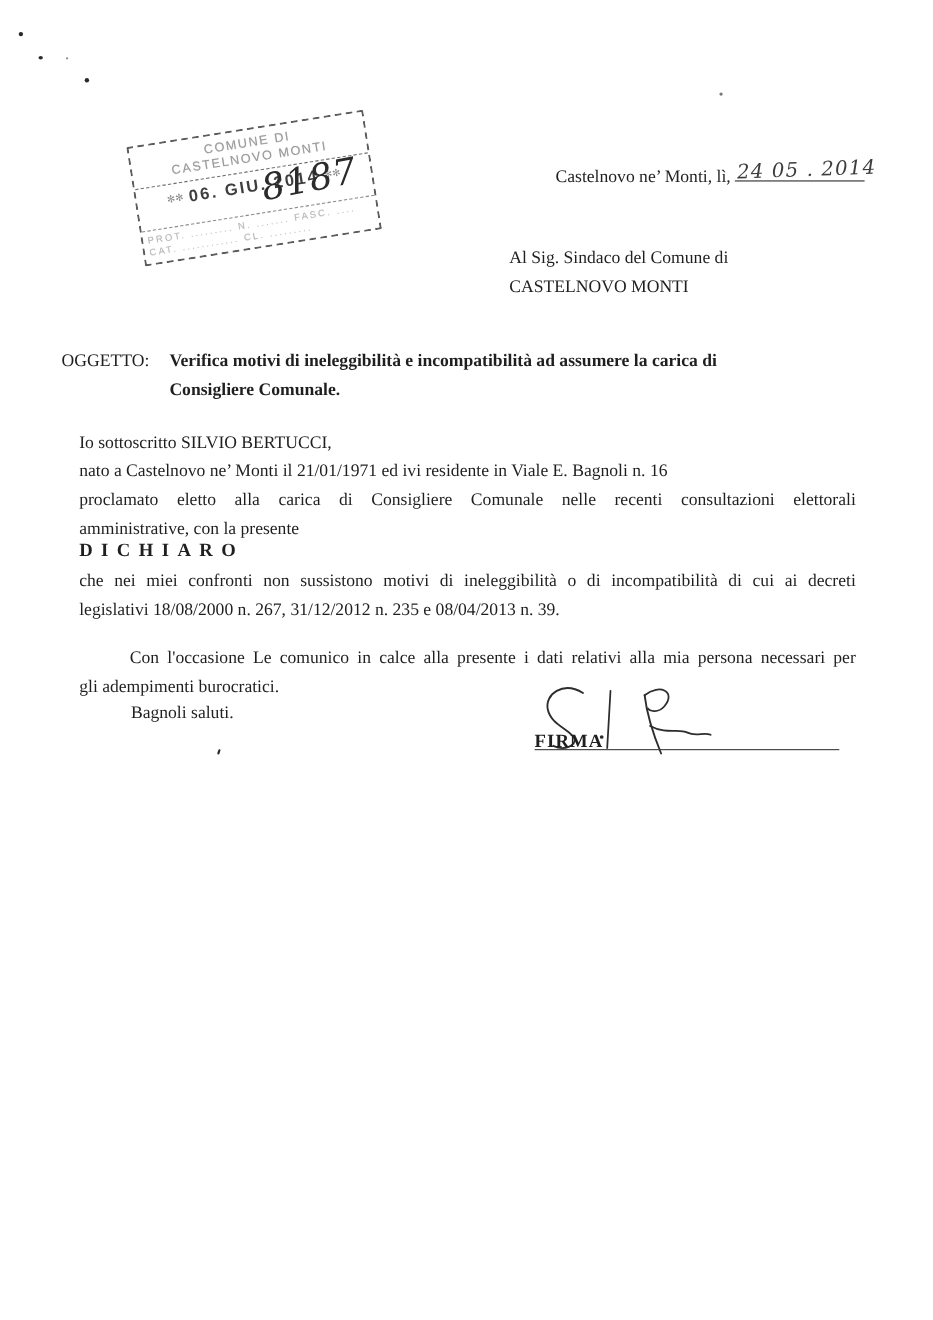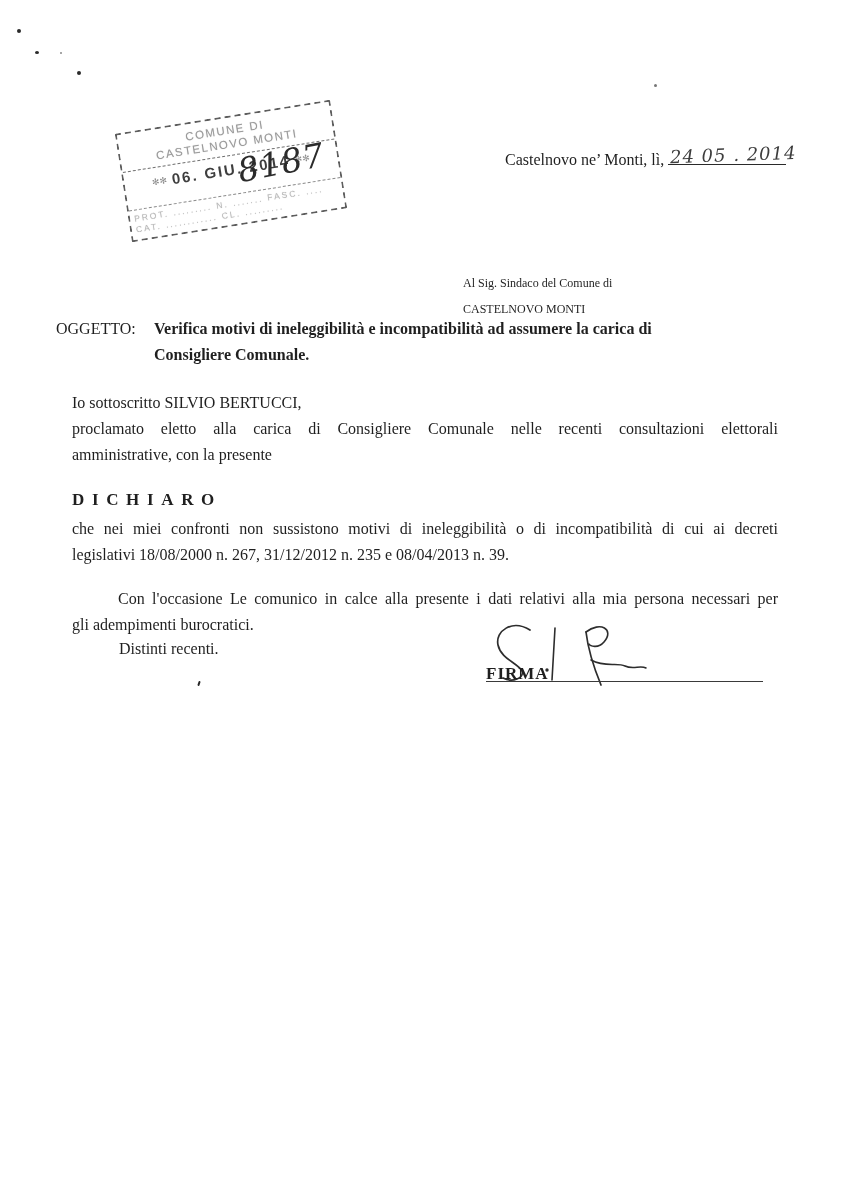--- a/index.html
+++ b/index.html
@@ -41,21 +41,21 @@
   .dateline{position:absolute;left:463px;top:146px;font-size:16px;white-space:nowrap;margin-left:42px;}
   .date-underline{
     display:inline-block;position:relative;width:118px;height:18px;margin-left:4px;
     border-bottom:1.3px solid #2a2a2a;vertical-align:baseline;
   }
   .hw-date{
     position:absolute;left:2px;bottom:-1px;white-space:nowrap;
     font-family:"DejaVu Serif",serif;font-style:italic;font-size:18px;
     color:#3d3d3d;transform:rotate(-2deg);letter-spacing:1px;
   }
-  .addressee{position:absolute;left:463px;top:222px;font-size:12px;line-height:26px;margin-top:48px;}
+  .addressee{position:absolute;left:463px;top:222px;font-size:16px;line-height:26px;}
   
   .subject{position:absolute;left:56px;top:316px;display:flex;font-size:16px;line-height:26px;}
   .subject-label{width:98px;flex:0 0 98px;}
   .subject-text{font-weight:bold;}
   
   .bodyblock{position:absolute;left:72px;width:706px;font-size:16px;line-height:26px;}
   .p1{top:390px;}
   .declaration{
     top:487px;text-align:left;font-weight:bold;font-size:17px;letter-spacing:0.45em;
   }
@@ -113,37 +113,38 @@
   <div class="subject">
     <div class="subject-label">OGGETTO:</div>
     <div class="subject-text">
       <div>Verifica motivi di ineleggibilità e incompatibilità ad assumere la carica di</div>
       <div>Consigliere Comunale.</div>
     </div>
   </div>
 
   <div class="bodyblock p1">
     <div>Io sottoscritto SILVIO BERTUCCI,</div>
+    <div>nato a Castelnovo ne’ Monti il 21/01/1971 ed ivi residente in Viale E. Bagnoli  n. 16</div>
     <div class="justify-line">proclamato eletto alla carica di Consigliere Comunale nelle recenti consultazioni elettorali</div>
     <div>amministrative, con la presente</div>
   </div>
 
   <div class="bodyblock declaration">DICHIARO</div>
 
   <div class="bodyblock p2">
     <div class="justify-line">che nei miei confronti non sussistono motivi di ineleggibilità o di incompatibilità di cui ai decreti</div>
     <div>legislativi 18/08/2000 n. 267, 31/12/2012 n. 235 e 08/04/2013 n. 39.</div>
   </div>
 
   <div class="bodyblock p3">
     <div class="justify-line indent">Con l'occasione Le comunico in calce alla presente i dati relativi alla mia persona necessari per</div>
     <div>gli adempimenti burocratici.</div>
   </div>
 
-  <div class="closing">Distinti recenti.</div>
+  <div class="closing">Bagnoli saluti.</div>
 
   <svg class="sig-scribble" width="175" height="72" viewBox="0 0 175 72" fill="none">
     <path d="M 42,14 C 24,3 7,15 10,29 C 13,43 30,47 34,55 C 36,62 25,67 15,62" stroke="#2d2d2d" stroke-width="1.7" stroke-linecap="round" fill="none"></path>
     <path d="M 67,12 L 64,64" stroke="#2d2d2d" stroke-width="1.6" stroke-linecap="round"></path>
     <circle cx="59" cy="54" r="1.7" fill="#2d2d2d"></circle>
     <path d="M 98,16 C 100,33 106,52 113,69" stroke="#2d2d2d" stroke-width="1.7" stroke-linecap="round" fill="none"></path>
     <path d="M 98,16 C 112,5 127,13 116,26 C 110,33 102,30 101,28" stroke="#2d2d2d" stroke-width="1.6" stroke-linecap="round" fill="none"></path>
     <path d="M 103,44 C 118,52 129,46 137,50 C 145,54 152,49 158,52" stroke="#2d2d2d" stroke-width="1.6" stroke-linecap="round" fill="none"></path>
   </svg>
   <div class="sig-line"></div>

